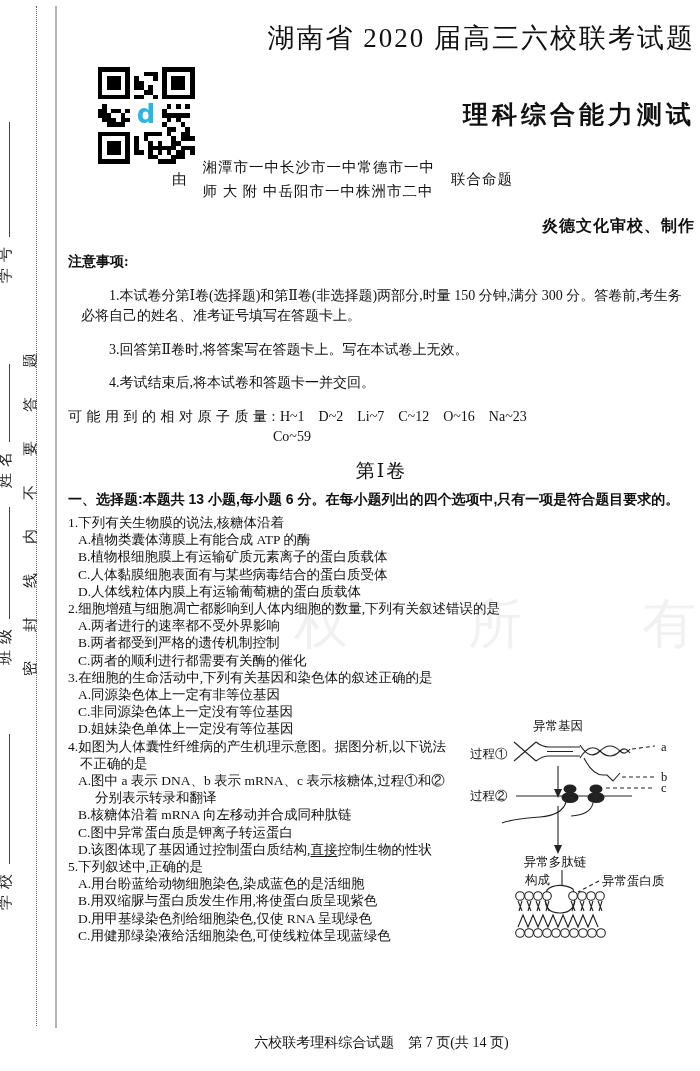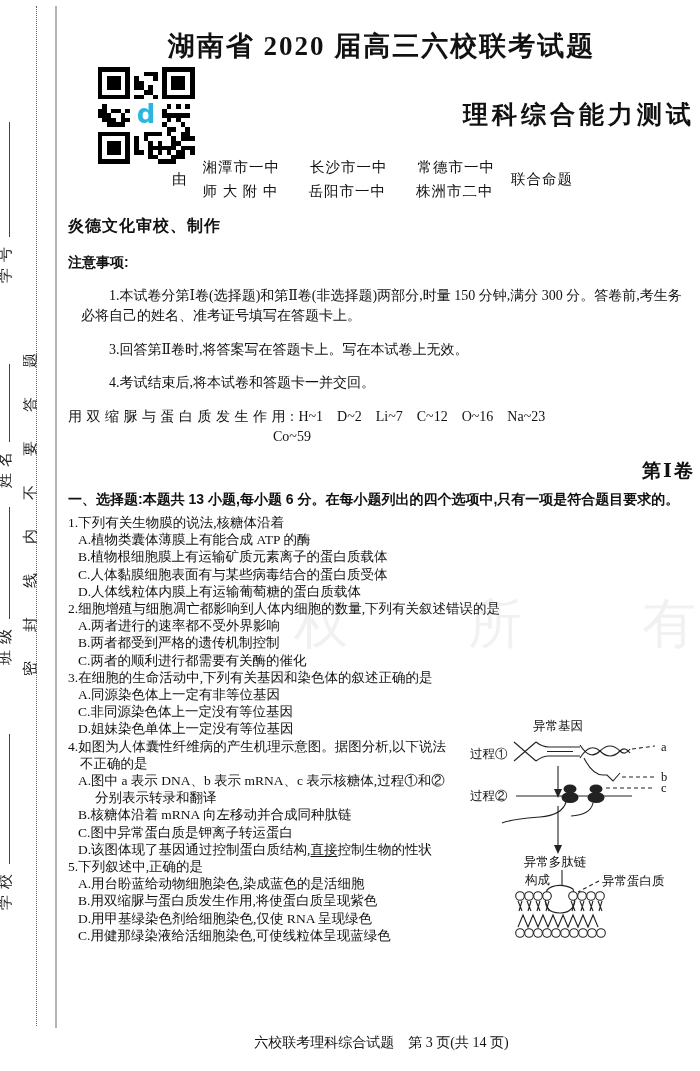--- a/index.html
+++ b/index.html
@@ -10,42 +10,42 @@
   .dotline{position:absolute;left:36px;top:6px;height:1020px;border-left:1px dotted #666}
   .solidline{position:absolute;left:55px;top:6px;height:1022px;border-left:2px solid #b3b3b3}
   .vrot{position:absolute;transform:rotate(-90deg);transform-origin:0 100%;white-space:nowrap;line-height:20px;height:20px}
   .vfield{left:15px;font-size:15px;letter-spacing:6px;color:#222}
   .vf-blank{display:inline-block;border-bottom:1.2px solid #444;height:13px;margin-left:4px;letter-spacing:0}
   .vseal{left:40px;top:656px;font-size:15px;letter-spacing:29px;color:#222}
 
   
   .main{position:absolute;left:68px;top:0;width:627px}
   .hdr{position:relative;height:252px}
-  .exam-title{margin:0;padding-top:28px;text-align:center;font-size:27px;font-weight:bold;letter-spacing:2px}
+  .exam-title{margin:0;padding-top:20px;text-align:right;font-size:27px;font-weight:normal;letter-spacing:2px}
   .qr{position:absolute;left:26px;top:67px;width:104px;height:97px}
   .subject-title{position:absolute;left:50px;right:0;top:98px;text-align:right;
       font-size:25px;font-weight:bold;font-family:"Liberation Sans","DejaVu Sans",sans-serif;letter-spacing:4px}
   .schools{position:absolute;left:104px;top:158px;display:flex;align-items:center;gap:16px;font-size:14.5px}
   .schools .rows{display:flex;flex-direction:column;gap:5px}
-  .schools .row{display:flex;gap:30px}
+  .schools .row{display:flex;}
   .school{letter-spacing:1px}
   .joint{letter-spacing:1px}
-  .producer{position:absolute;left:0;right:0;top:216px;text-align:left;font-size:16px;font-weight:bold;
+  .producer{position:absolute;left:0;right:0;top:216px;text-align:right;font-size:16px;font-weight:bold;
       font-family:"Liberation Sans","DejaVu Sans",sans-serif;letter-spacing:1px}
 
   
   .notice{font-size:14px;line-height:20.5px}
-  .notice-h{font-weight:bold;font-family:Liberation Sans, sans-serif}
+  .notice-h{font-weight:bold;font-family:Liberation Serif, serif}
   .notice p{margin:13px;text-indent:2em}
   .masses{margin-top:1px}
   .masses .spread{letter-spacing:4.5px}
   .masses2{margin-left:205px}
 
   
-  .vol-title{text-align:right;font-size:19px;font-weight:bold;margin:10px 0 6px 0;letter-spacing:2px}
+  .vol-title{text-align:center;font-size:19px;font-weight:normal;margin:10px 0 6px 0;letter-spacing:2px}
   .instruction{font-size:14px;font-weight:bold;line-height:19.5px;
       font-family:"Liberation Sans","DejaVu Sans",sans-serif;padding-left:17px;text-indent:-17px}
 
   .questions{position:relative;margin-top:5px;font-size:13.5px;line-height:17.2px}
   .stem{padding-left:12px;text-indent:-12px}
   .opt{margin-left:10px;padding-left:17px;text-indent:-17px}
   .narrow .stem,.narrow .opt{margin-right:248px}
   .u{text-decoration:underline;text-underline-offset:2px}
 
   
@@ -220,21 +220,21 @@
 
       <div class="producer">炎德文化审校、制作</div>
     </div>
 
     <div class="notice">
       <div class="notice-h">注意事项:</div>
       <p>1.本试卷分第Ⅰ卷(选择题)和第Ⅱ卷(非选择题)两部分,时量 150 分钟,满分 300 分。答卷前,考生务必将自己的姓名、准考证号填写在答题卡上。</p>
       <p>3.回答第Ⅱ卷时,将答案写在答题卡上。写在本试卷上无效。</p>
       <p>4.考试结束后,将本试卷和答题卡一并交回。</p>
       <div class="masses">
-        <span class="spread">用双缩脲与蛋白质发生作用:</span><span>H~1　D~2　Li~7　C~12　O~16　Na~23</span>
+        <span class="spread">可能用到的相对原子质量:</span><span>H~1　D~2　Li~7　C~12　O~16　Na~23</span>
       </div>
       <div class="masses2">Co~59</div>
     </div>
 
     <div class="vol-title">第Ⅰ卷</div>
     <div class="instruction">一、选择题:本题共 13 小题,每小题 6 分。在每小题列出的四个选项中,只有一项是符合题目要求的。</div>
 
     <div class="questions">
       <div class="q">
         <div class="stem"><span>1.</span><span>下列有关生物膜的说法,核糖体沿着</span></div>
@@ -327,15 +327,15 @@
           <circle class="head" cx="97" cy="233" r="4.3"></circle>
         <circle class="head" cx="106" cy="233" r="4.3"></circle>
           <circle class="head" cx="115" cy="233" r="4.3"></circle>
         <circle class="head" cx="124" cy="233" r="4.3"></circle>
           <circle class="head" cx="133" cy="233" r="4.3"></circle>
         <circle class="head" cx="142" cy="233" r="4.3"></circle>
           <circle class="head" cx="151" cy="233" r="4.3"></circle>
       </g>
     </svg>
 
-    <div class="footer">六校联考理科综合试题　第 3 页(共 14 页)</div>
+    <div class="footer">六校联考理科综合试题　第 7 页(共 14 页)</div>
   </div>
 </div>
 
 </body></html>

